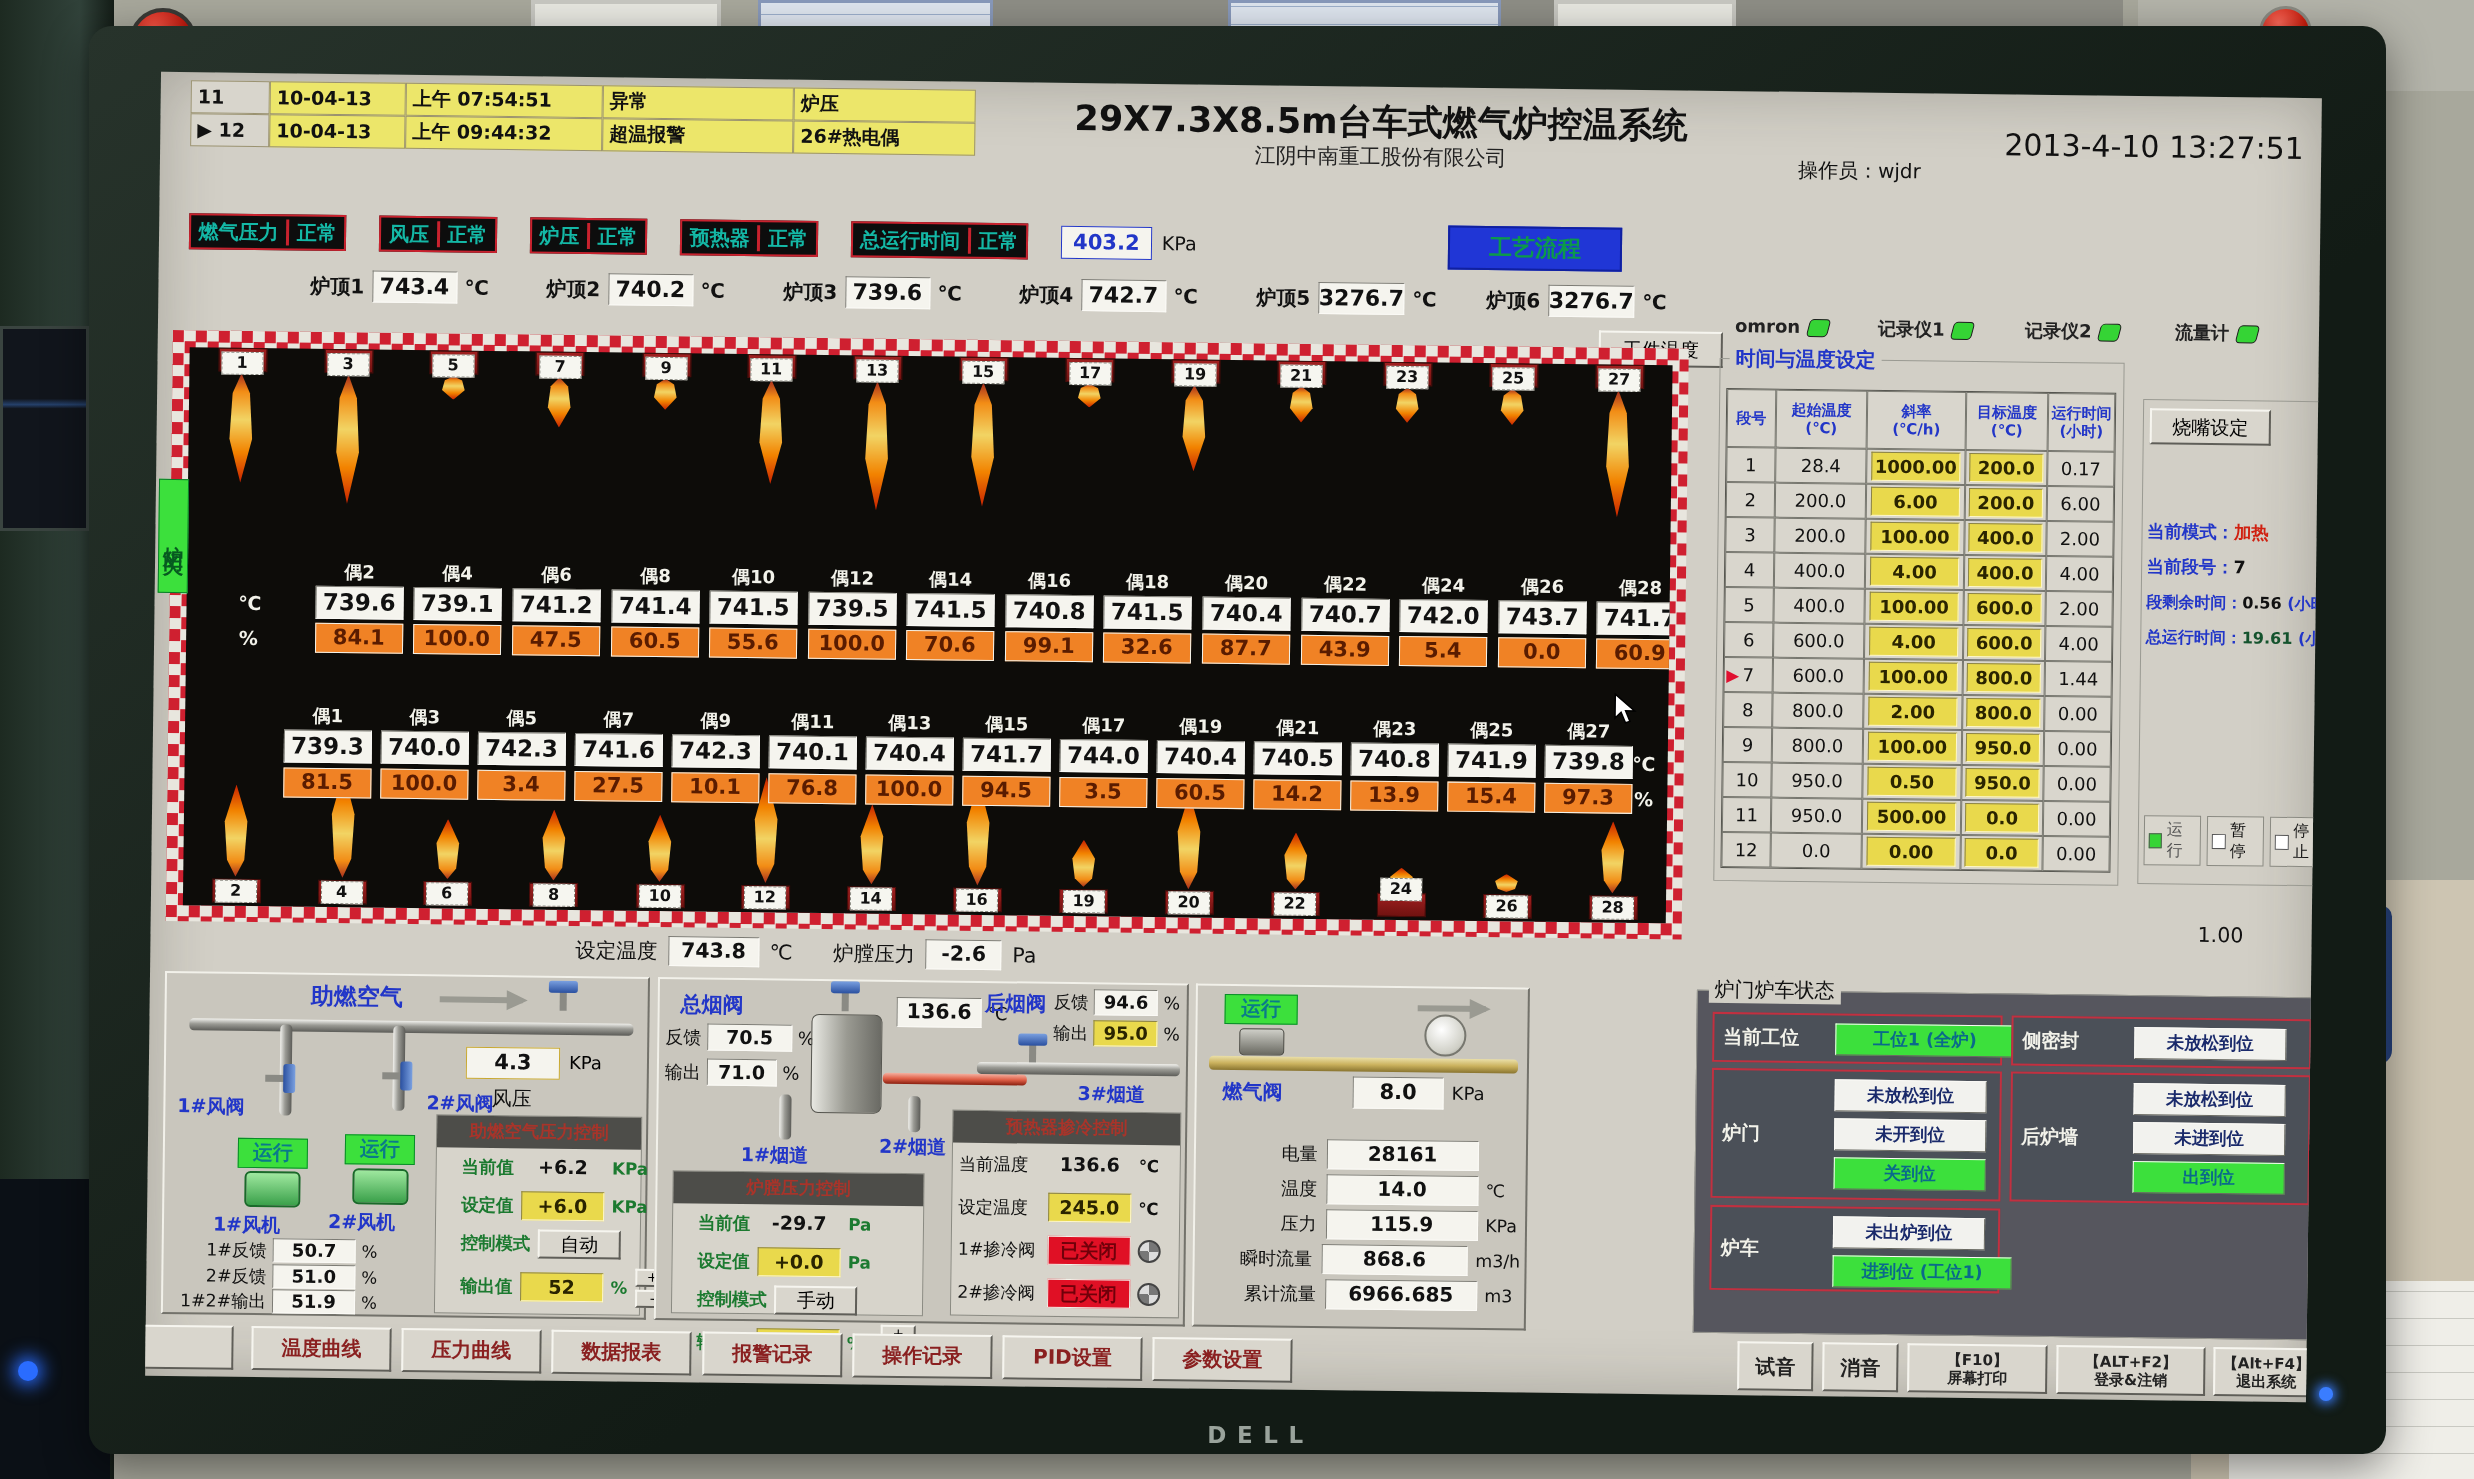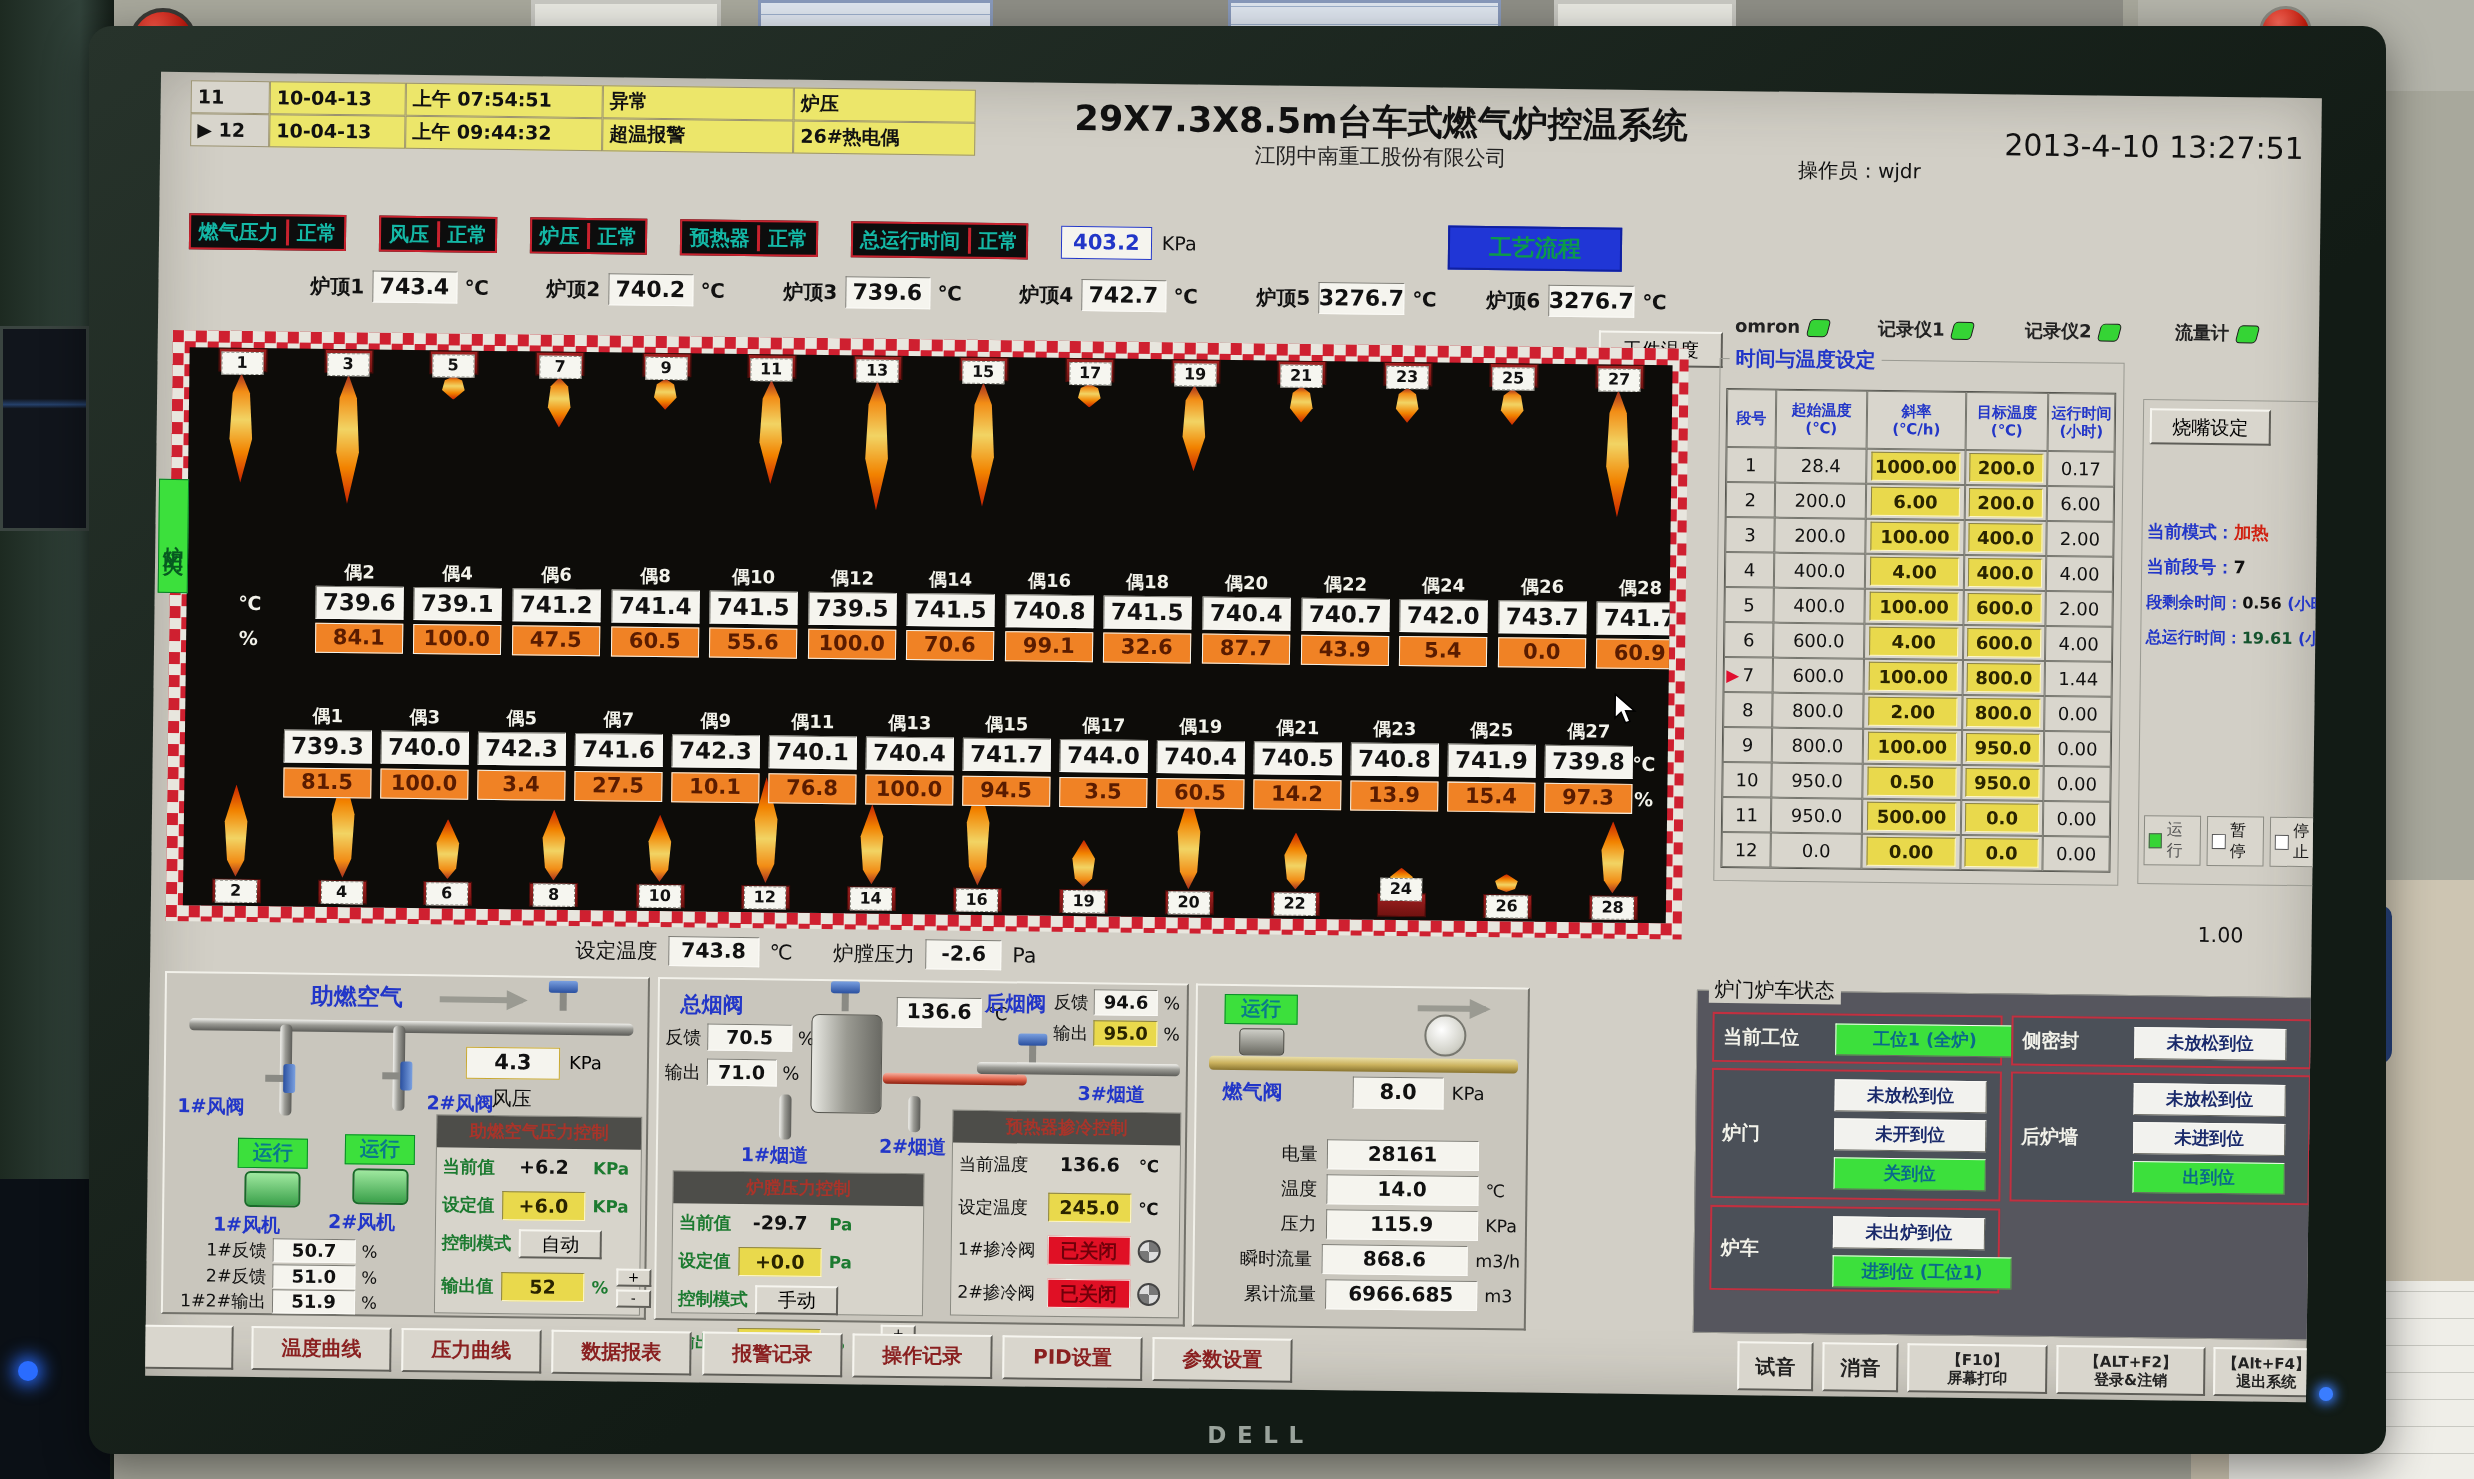--- a/index.html
+++ b/index.html
@@ -33,21 +33,21 @@
   .power-led { position:absolute; right:53px; bottom:53px; width:13.6px; height:13.6px; border-radius:50%; background:#3a7dff; box-shadow:0 0 12px 3px #3a7dff; }
   .screen { position:absolute; left:64px; top:59px; width:2161px; height:1304px; background:#d2cfc6; transform:rotate(0.7deg);
     box-shadow:inset 0 0 61px rgba(40,40,30,.25); overflow:hidden; }
 
   
   .abs { position:absolute; }
   .wbox { background:#f5f4ee; border:1.5px solid; border-color:#7c7b74 #fbfaf6 #fbfaf6 #7c7b74; color:#111; font-weight:bold; text-align:center; }
   .ybox { background:#e9d94c; border:1.5px solid; border-color:#8a8248 #fdf7d0 #fdf7d0 #8a8248; color:#2a2400; font-weight:bold; text-align:center; }
   .btn3d { background:#d9d6cd; border:2.3px solid; border-color:#f6f5ef #5f5e58 #5f5e58 #f6f5ef; text-align:center; cursor:pointer; }
   .blue { color:#2236c8; font-weight:bold; }
-  .greenlab { color:#1c7a30; font-weight:bold; }
+  .greenlab { color:#1c7a30; font-weight:bold;margin-left:19px; }
   .run-badge { background:#3ce03c; color:#0a7a8a; font-weight:bold; text-align:center; border:0.8px solid #0a8a2a; }
   .red-chip { background:#e01025; color:#70000a; font-weight:bold; text-align:center; border:1.5px solid #f2f2ea; }
   .pipe-h { position:absolute; height:12px; background:linear-gradient(180deg,#f0f0ec,#9a9a94 45%,#5c5c58); border-radius:4.5px; }
   .pipe-v { position:absolute; width:12px; background:linear-gradient(90deg,#f0f0ec,#9a9a94 45%,#5c5c58); border-radius:4.5px; }
   .pipe-gas { position:absolute; height:13.6px; background:linear-gradient(180deg,#eadfa8,#cbb25e 50%,#8a7530); border-radius:4.5px; }
   .pipe-red { position:absolute; height:10.6px; background:linear-gradient(180deg,#f4b0a0,#e06048 50%,#8a2010); border-radius:4.5px; }
   .valve-ico { position:absolute; width:35px; height:30px; }
   .valve-ico .stem { position:absolute; left:13.6px; top:9px; width:7.6px; height:21px; background:#8a8a84; }
   .valve-ico .cap  { position:absolute; left:3px; top:0; width:29px; height:12px; background:linear-gradient(180deg,#7aa0e0,#2a50a0); border-radius:3px; }
   .meter-ico { position:absolute; width:42px; height:42px; border-radius:50%; background:radial-gradient(circle at 40% 35%,#fff,#cfcfc6 70%,#8a8a82); border:2.3px solid #77776f; }

